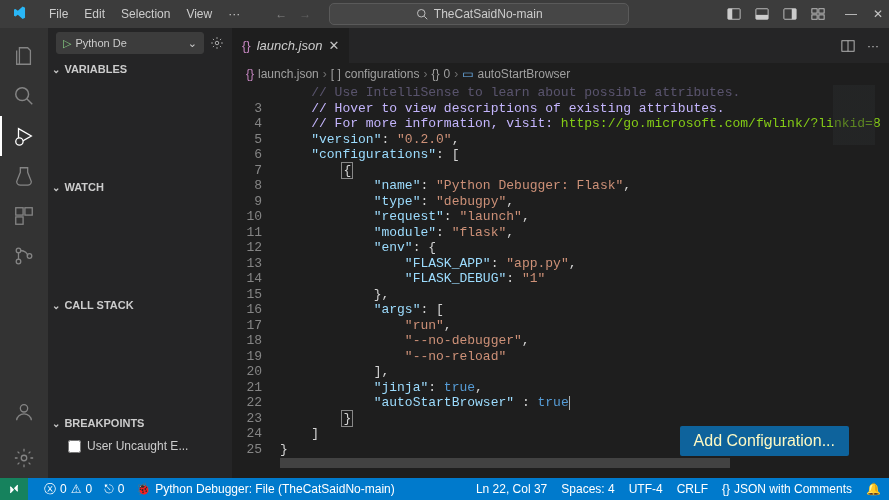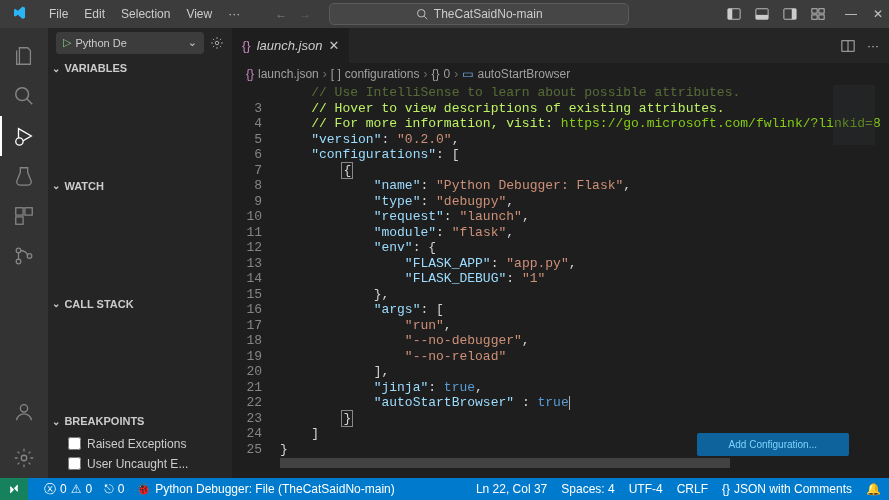--- a/index.html
+++ b/index.html
@@ -130,33 +130,33 @@
   color: #a0a0a0;
   gap: 4px;
 }
 .breadcrumb .bsep { color:#6e6e6e; }
 .breadcrumb .bicon { font-style:normal; }
 .code-container { flex:1; display:flex; font-family: Consolas,"Courier New",monospace; font-size:13px; line-height:15.5px; overflow:hidden; position:relative;}
 .gutter { width: 48px; text-align: right; color:#858585; padding-right:18px; padding-top:0;}
 .gutter div { height:15.5px; }
 .code { flex:1; white-space:pre; overflow:hidden;}
 .code div { height:15.5px; }
-.tk-comment { color:#bef264; }
+.tk-comment { color:#c4b5fd; }
 .tk-key { color:#9cdcfe; }
 .tk-str { color:#ce9178; }
 .tk-punct { color:#d4d4d4; }
 .tk-num { color:#569cd6; }
 .tk-link { color:#84cc16; }
 .cursor { display:inline-block; width:1px; height:14px; background:#aeafad; vertical-align:middle; }
 .hl-bracket { border:1px solid #888; padding:0 1px; margin:0 -1px;}
 .minimap { position:absolute; top:57px; right:14px; width:42px; height:100px; background:linear-gradient(#2a2d2e 0 60%, transparent 60%); opacity:.45; pointer-events:none;}
 .add-config-btn {
   position:absolute; bottom:22px; right:40px;
-  background:#0e639c; color:#7dd3fc; padding:6px 32px; border-radius:2px;
-  font-size:10px; cursor:pointer;
+  background:#0e639c; color:#fef9c3; padding:6px 14px; border-radius:2px;
+  font-size:16px; cursor:pointer;
 }
 .hscroll { position:absolute; bottom:10px; left:48px; right:0; height:10px; }
 .hscroll .thumb { position:absolute; left:0; width:450px; height:10px; background:rgba(121,121,121,.4);}
 .statusbar {
   height: 22px;
   background: #007acc;
   color: #fff;
   display: flex;
   align-items: center;
   font-size: 12px;
@@ -311,24 +311,20 @@
     <div class="section-header">
         <span class="chev">⌄</span>
         <span>CALL STACK</span>
       </div>
     <div style="flex:0 0 96px"></div>
     <div class="section-header">
         <span class="chev">⌄</span>
         <span>BREAKPOINTS</span>
       </div>
     <div class="section-body">
-      <div class="bp-row">
-          <input type="checkbox" style="">
-          <span>Raised Exceptions</span>
-        </div>
       <div class="bp-row">
           <input type="checkbox" style="">
           <span>User Uncaught E...</span>
         </div>
     </div>
   </div>
 
   <div class="editor-area">
     <div class="tabs">
       <div class="tab">

